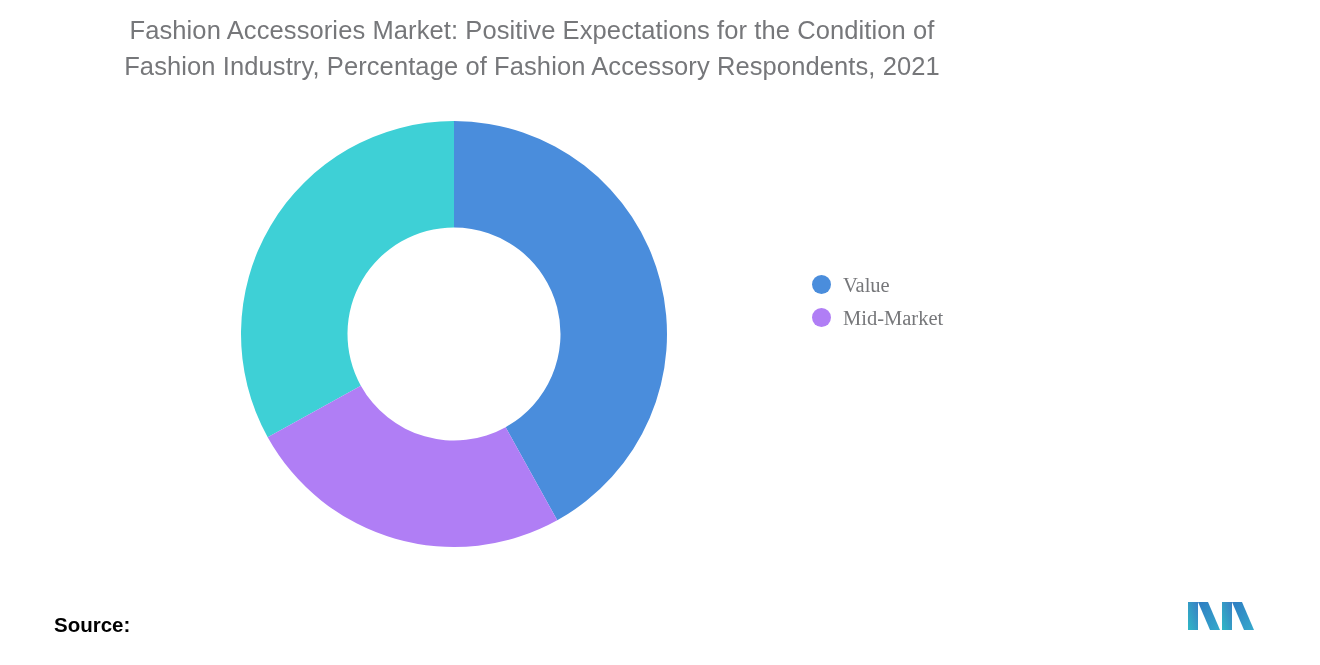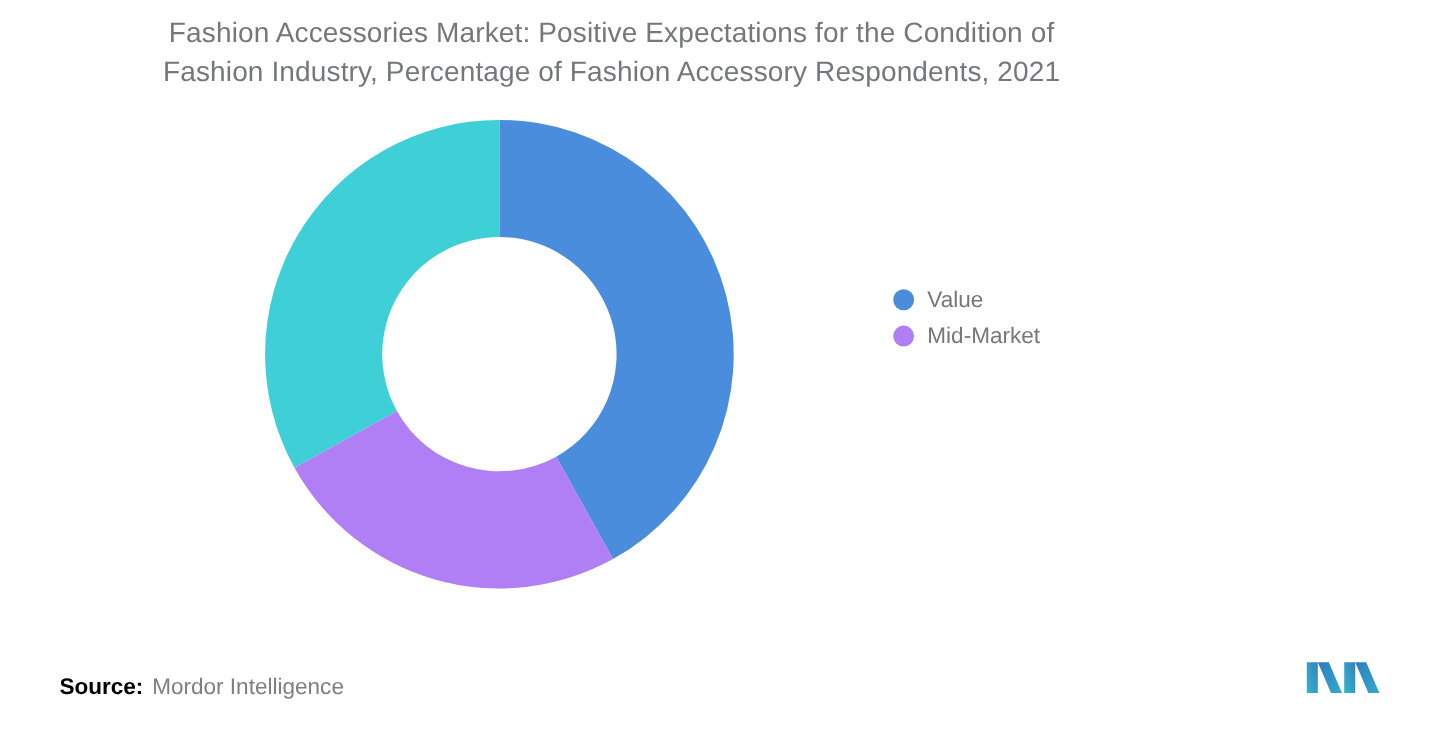--- a/index.html
+++ b/index.html
@@ -25,30 +25,30 @@
     width: 1064px;
     text-align: center;
     color: #76777a;
     font-size: 25.5px;
     font-weight: 400;
     line-height: 36px;
     letter-spacing: 0.1px;
     padding: 0 89px;
     box-sizing: border-box;
     white-space: pre-line;
-    margin-left: 24px;
   }
 
   
   #plot-area {
     position: absolute;
     left: 0;
-    top: 88px;
+    top: 100px;
     width: 1084px;
     height: 470px;
+    font-family: Liberation Serif, serif;
   }
 
   #donut-wrap {
     position: absolute;
     left: 241px;
     top: 21px;
     width: 426px;
     height: 426px;
   }
   #donut-svg {
@@ -148,21 +148,20 @@
     <div class="legend-item">
       <span class="legend-swatch" style="background: rgb(176, 126, 245);"></span>
       <span class="legend-label">Mid-Market</span>
     </div>
 
   </div>
 </div>
 
 <div id="source-line">
   <span id="source-label">Source:</span>
-  <span id="source-value">Mordor Intelligence</span>
 </div>
 
 <div id="brand-logo">
   <svg viewBox="0 0 70 44">
     <defs>
       <linearGradient id="lg1" x1="0" y1="1" x2="1" y2="0">
         <stop offset="0%" stop-color="#2fb8c6"></stop>
         <stop offset="100%" stop-color="#3a7fc4"></stop>
       </linearGradient>
       <linearGradient id="lg2" x1="0" y1="0" x2="1" y2="1">

